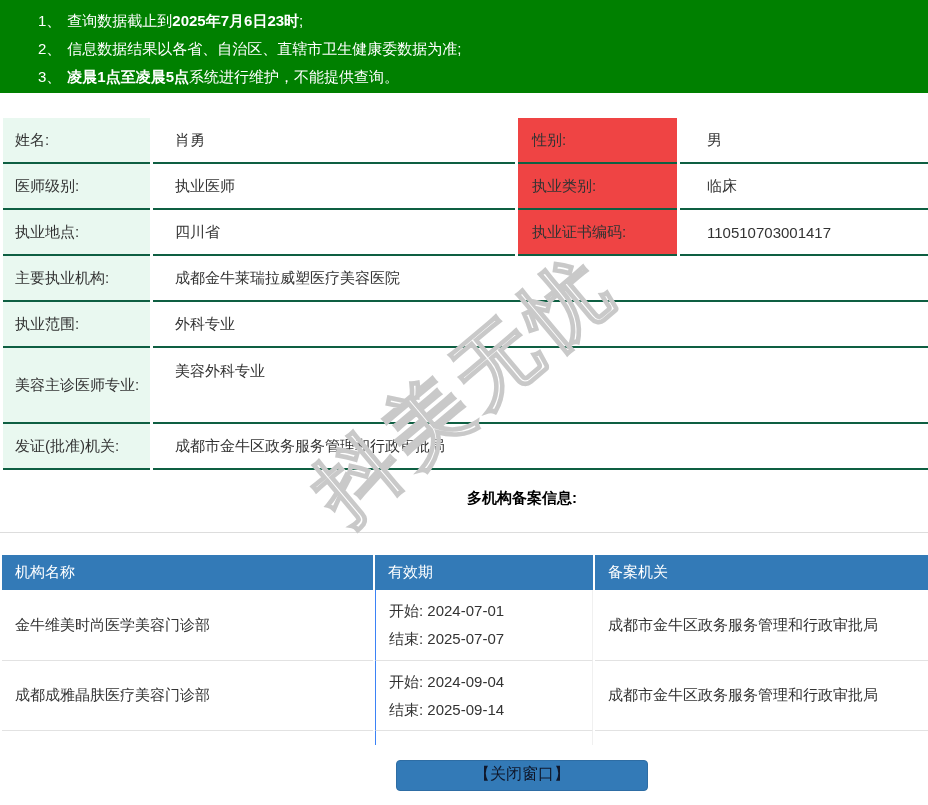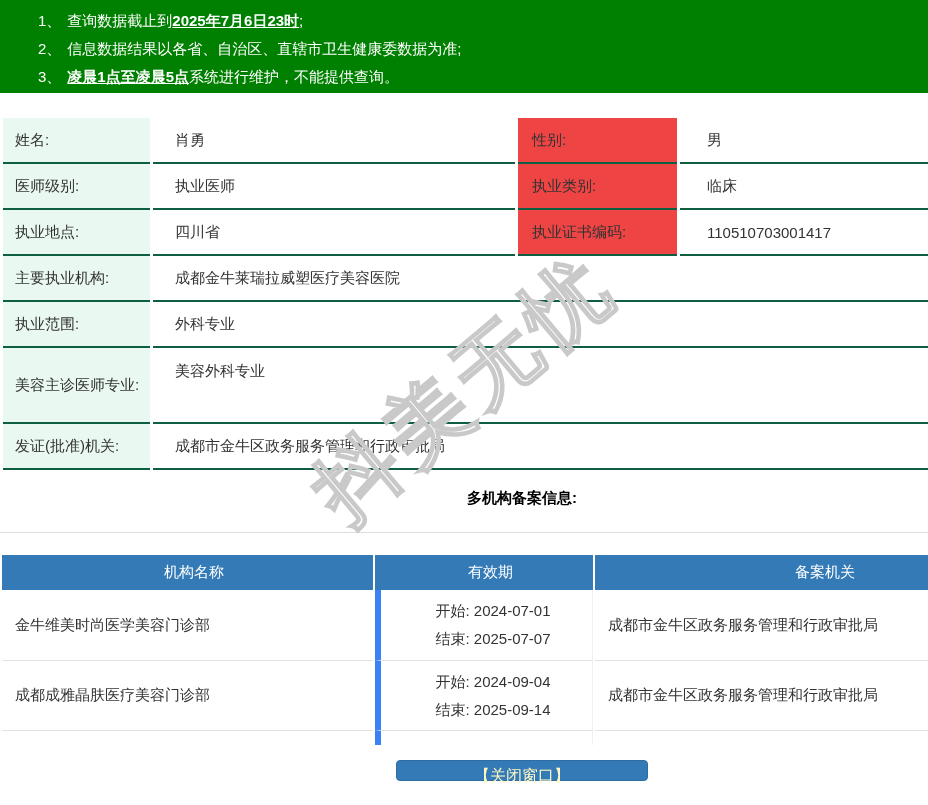--- a/index.html
+++ b/index.html
@@ -21,21 +21,21 @@
   .banner {
     width: 100%;
     height: 93px;
     background: #008000;
     color: #ffffff;
     padding: 7px 0 0 38px;
     font-size: 15px;
   }
   .notice-line { line-height: 28px; white-space: nowrap; }
   .notice-line .num { margin-right: 6px; }
-  .notice-line b { font-weight: bold; text-decoration: underline; }
+  .notice-line b { font-weight: bold; }
 
   
   table.info-table {
     width: 1044px;
     margin-top: 25px;
     border-collapse: separate;
     border-spacing: 3px 0;
     font-size: 15px;
     table-layout: fixed;
   }
@@ -86,50 +86,49 @@
     font-size: 15px;
     table-layout: fixed;
   }
   table.org-table td.oth {
     background: #337ab7;
     color: #ffffff;
     height: 35px;
     padding-left: 13px;
     font-weight: normal;
     vertical-align: middle;
-    text-align: center;
   }
   table.org-table col.c1 { width: 371px; }
   table.org-table col.c2 { width: 218px; }
   table.org-table col.c3 { width: 447px; }
   table.org-table tr.org-row td {
     height: 70px;
     vertical-align: middle;
     padding-left: 13px;
     background: #ffffff;
   }
   table.org-table tr.org-row + tr.org-row td { border-top: 1px solid #e2e2e2; }
-  table.org-table tr.org-row td.vcell { border-right: 1px solid #f0f0f0; border-left: 6px solid #3b82f6; text-align: center; }
+  table.org-table tr.org-row td.vcell { border-right: 1px solid #f0f0f0; border-left: 1px solid #3b82f6; }
   .vline { line-height: 28px; }
 
   
   .button-row { margin-top: 15px; text-align: center; }
   .close-button {
     display: inline-block;
     width: 252px;
-    height: 21px;
+    height: 31px;
     line-height: 29px;
     background: #337ab7;
     border: 1px solid #2e6da4;
     border-radius: 4px;
-    color: #fef9c3;
+    color: #0f172a;
     font-size: 16px;
     text-align: center;
     cursor: pointer;
-    font-family: Liberation Serif, serif;
+    font-family: Liberation Mono, monospace;
   }
 
   
   .watermark {
     position: absolute;
     left: 282px;
     top: 325px;
     width: 390px;
     height: 110px;
     transform: rotate(-40deg);

